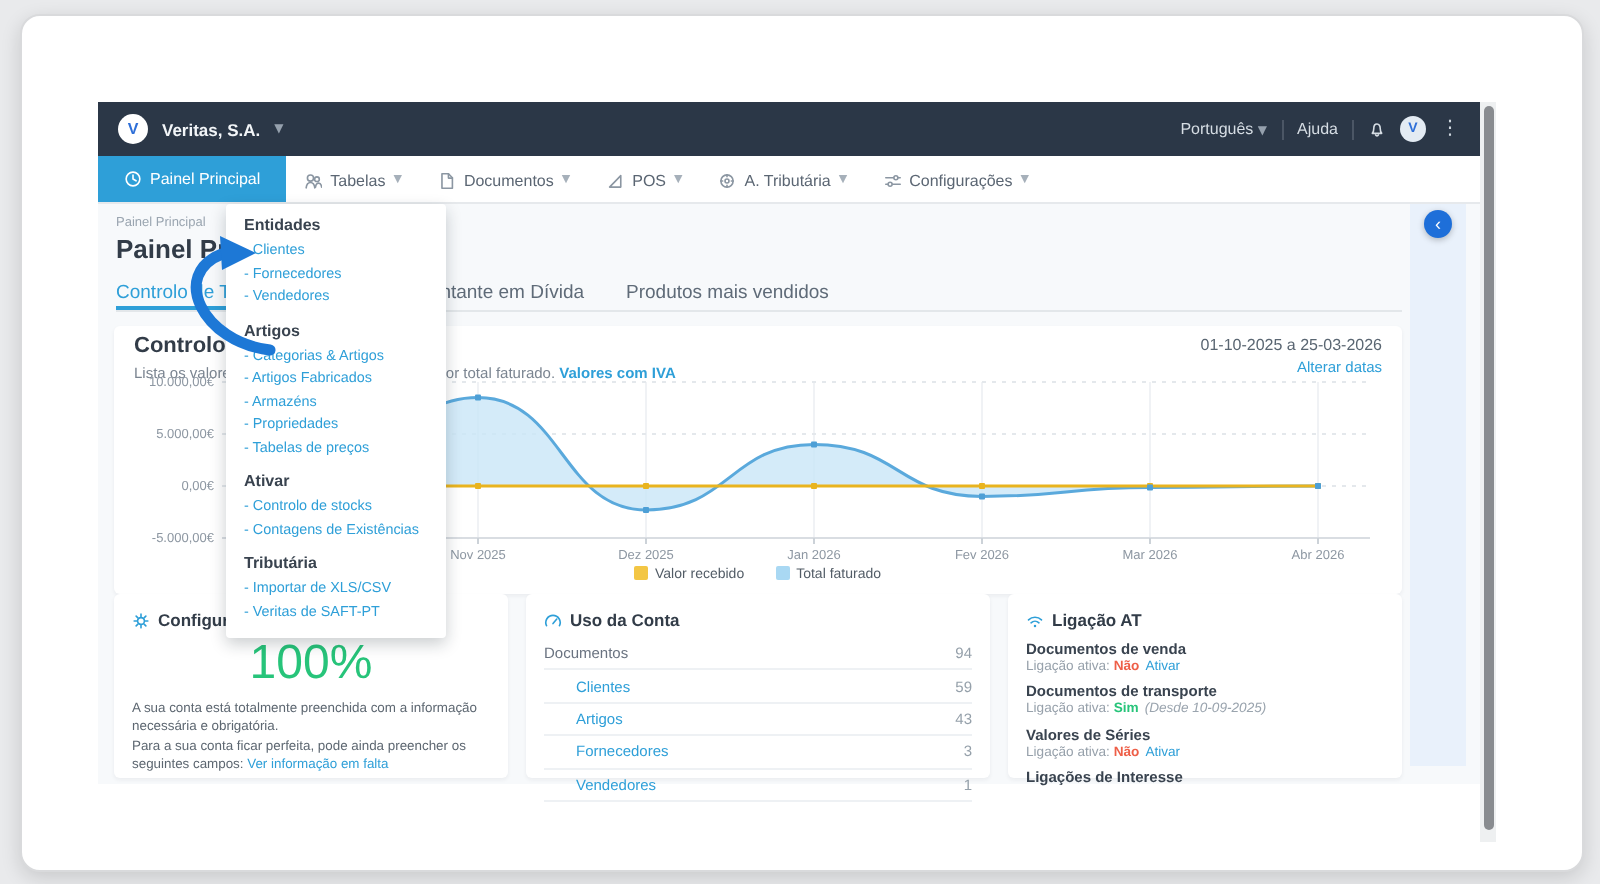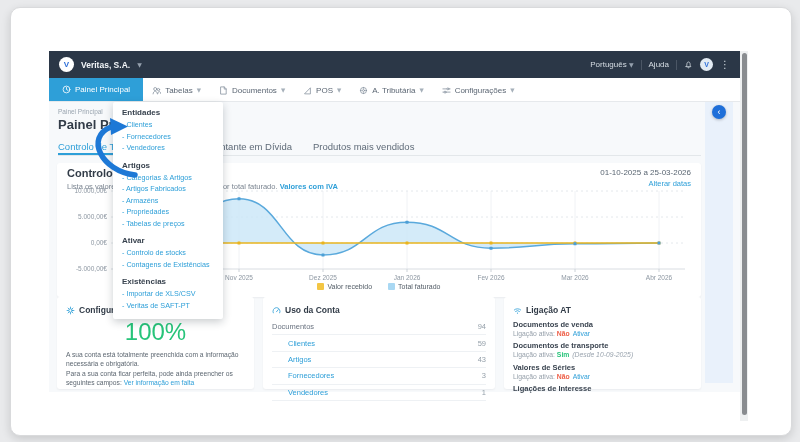--- a/index.html
+++ b/index.html
@@ -314,21 +314,21 @@
         <div class="dd-item">- Vendedores</div>
         <div class="dd-title">Artigos</div>
         <div class="dd-item">- Categorias &amp; Artigos</div>
         <div class="dd-item">- Artigos Fabricados</div>
         <div class="dd-item">- Armazéns</div>
         <div class="dd-item">- Propriedades</div>
         <div class="dd-item">- Tabelas de preços</div>
         <div class="dd-title">Ativar</div>
         <div class="dd-item">- Controlo de stocks</div>
         <div class="dd-item">- Contagens de Existências</div>
-        <div class="dd-title">Existências</div>
+        <div class="dd-title">Tributária</div>
         <div class="dd-item">- Importar de XLS/CSV</div>
         <div class="dd-item">- Veritas de SAFT-PT</div>
       </div>
 
     <svg class="arrow-svg" width="70" height="80" viewBox="0 0 70 80">
       <path d="M56,66 C22,62 6,28 32,18" fill="none" stroke="#1d78d6" stroke-width="5.5" stroke-linecap="round"></path>
       <polygon points="31,9 49,17.5 32,26" fill="#1d78d6"></polygon>
     </svg>
 
   </div>

